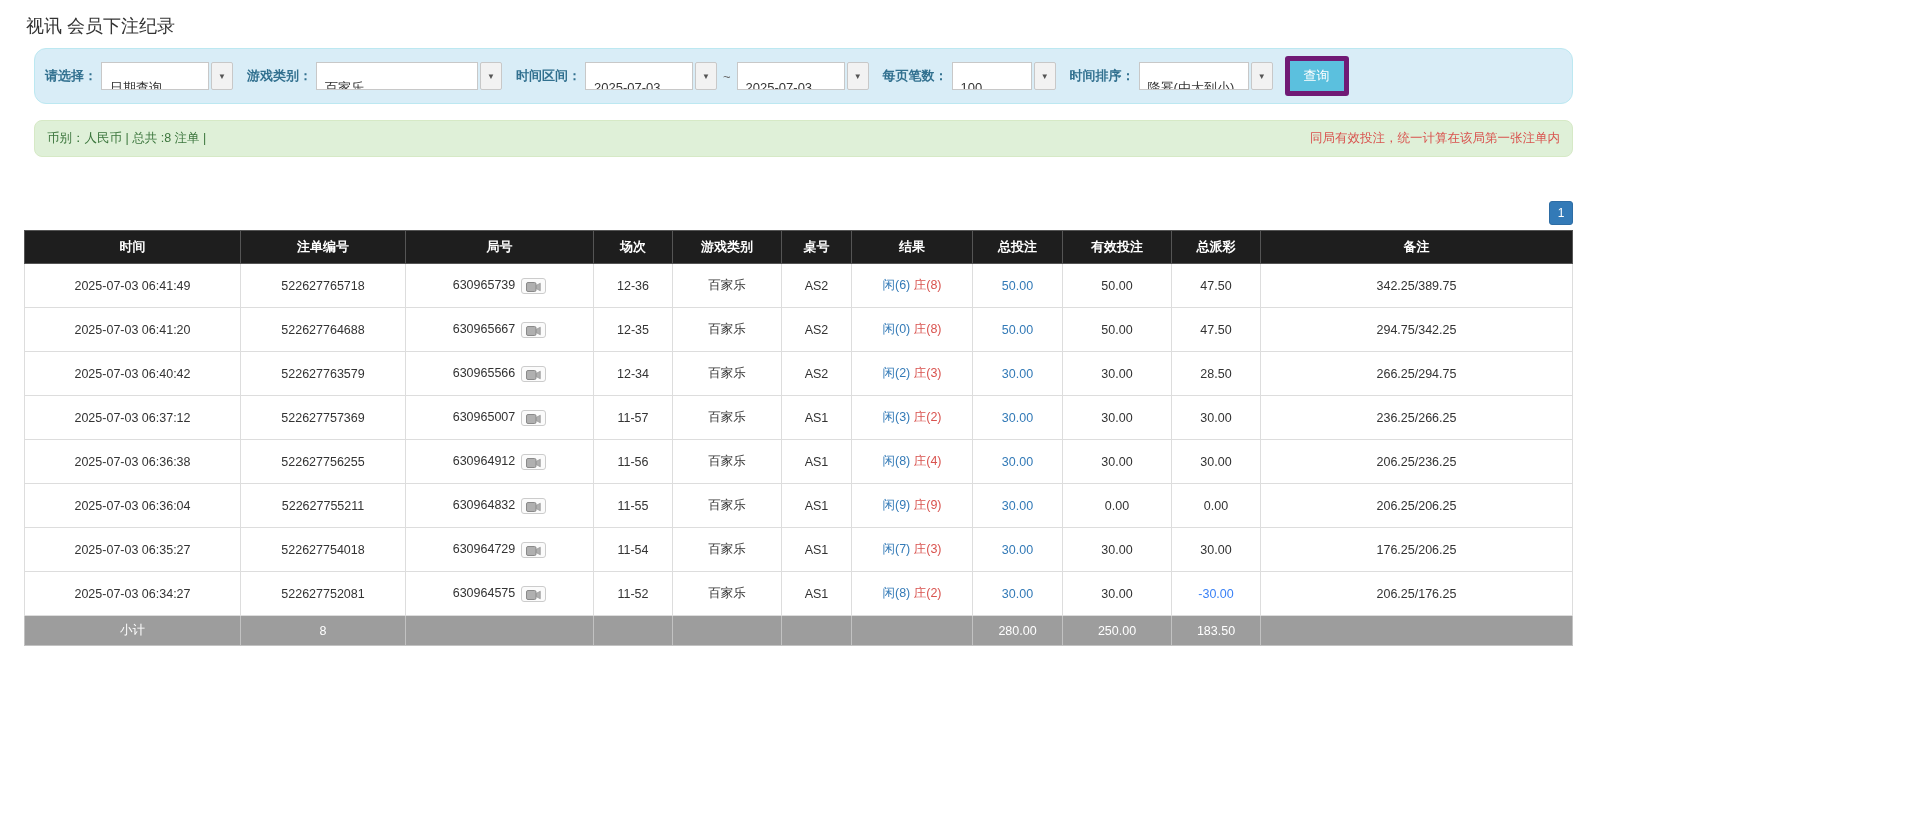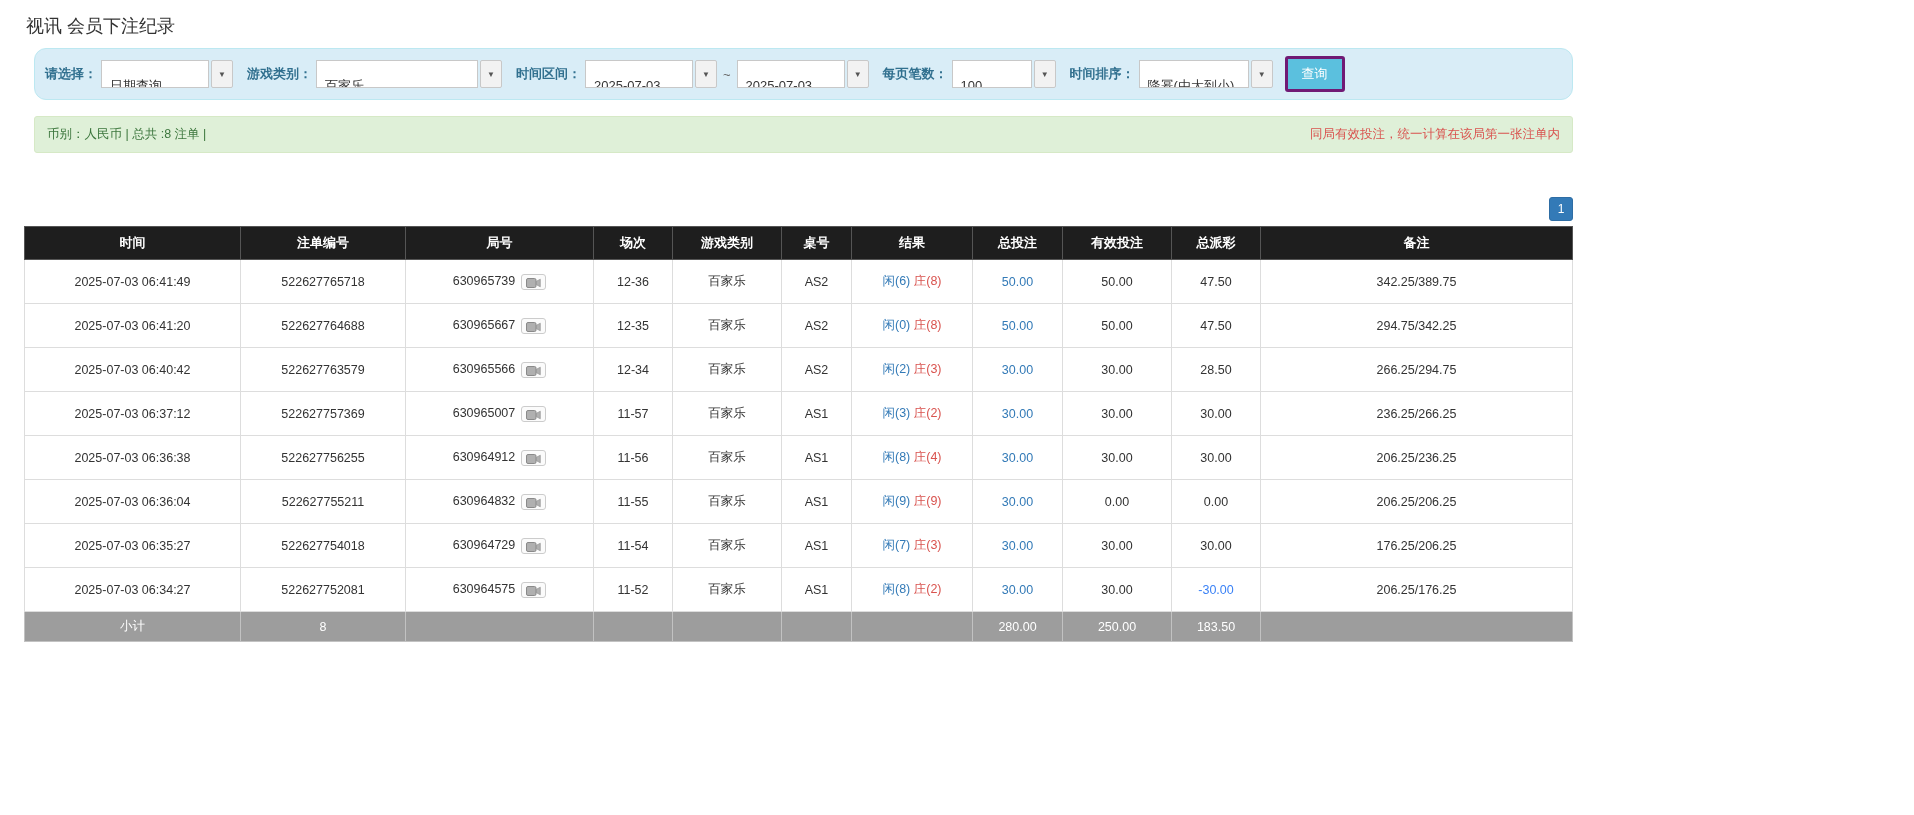--- a/index.html
+++ b/index.html
@@ -25,28 +25,28 @@
     background:#fff; border:1px solid #c8c8c8; height:28px; line-height:26px;
     padding:12px 8px; font-size:13px; color:#333; white-space:nowrap; overflow:hidden;
   }
   .combo-caret {
     width:22px; border:1px solid #c8c8c8; margin-left:2px; background:#f2f2f2;
     border-radius:2px; display:flex; align-items:center; justify-content:center;
     font-size:8px; color:#555; cursor:pointer;
   }
   .tilde { color:#666; margin:0 6px; font-size:13px; }
   .btn-search {
-    background:#5bc0de; border:3px solid #701a75; color:#fff; font-size:13px;
+    background:#5bc0de; border:5px solid #701a75; color:#fff; font-size:13px;
     padding:6px 14px; border-radius:3px; margin-left:12px; cursor:pointer;
     font-family:Liberation Serif, serif;
   }
 
   .summary-bar {
     margin:16px 0 0 10px;
-    background:#dff0d8; border:1px solid #d6e9c6; border-radius:3px;
+    background:#dff0d8; border:1px solid #d6e9c6; border-radius:8px;
     padding:9px 12px; display:flex; justify-content:space-between; align-items:center;
     font-size:12.5px;
   }
   .summary-info { color:#3c763d; }
   .summary-notice { color:#d9534f; }
 
   .pagination { display:flex; justify-content:flex-end; margin:44px 0 5px 0; }
   .page-btn {
     min-width:24px; height:24px; background:#337ab7; color:#fff;
     border:1px solid #2e6da4; border-radius:3px; font-size:12px;

